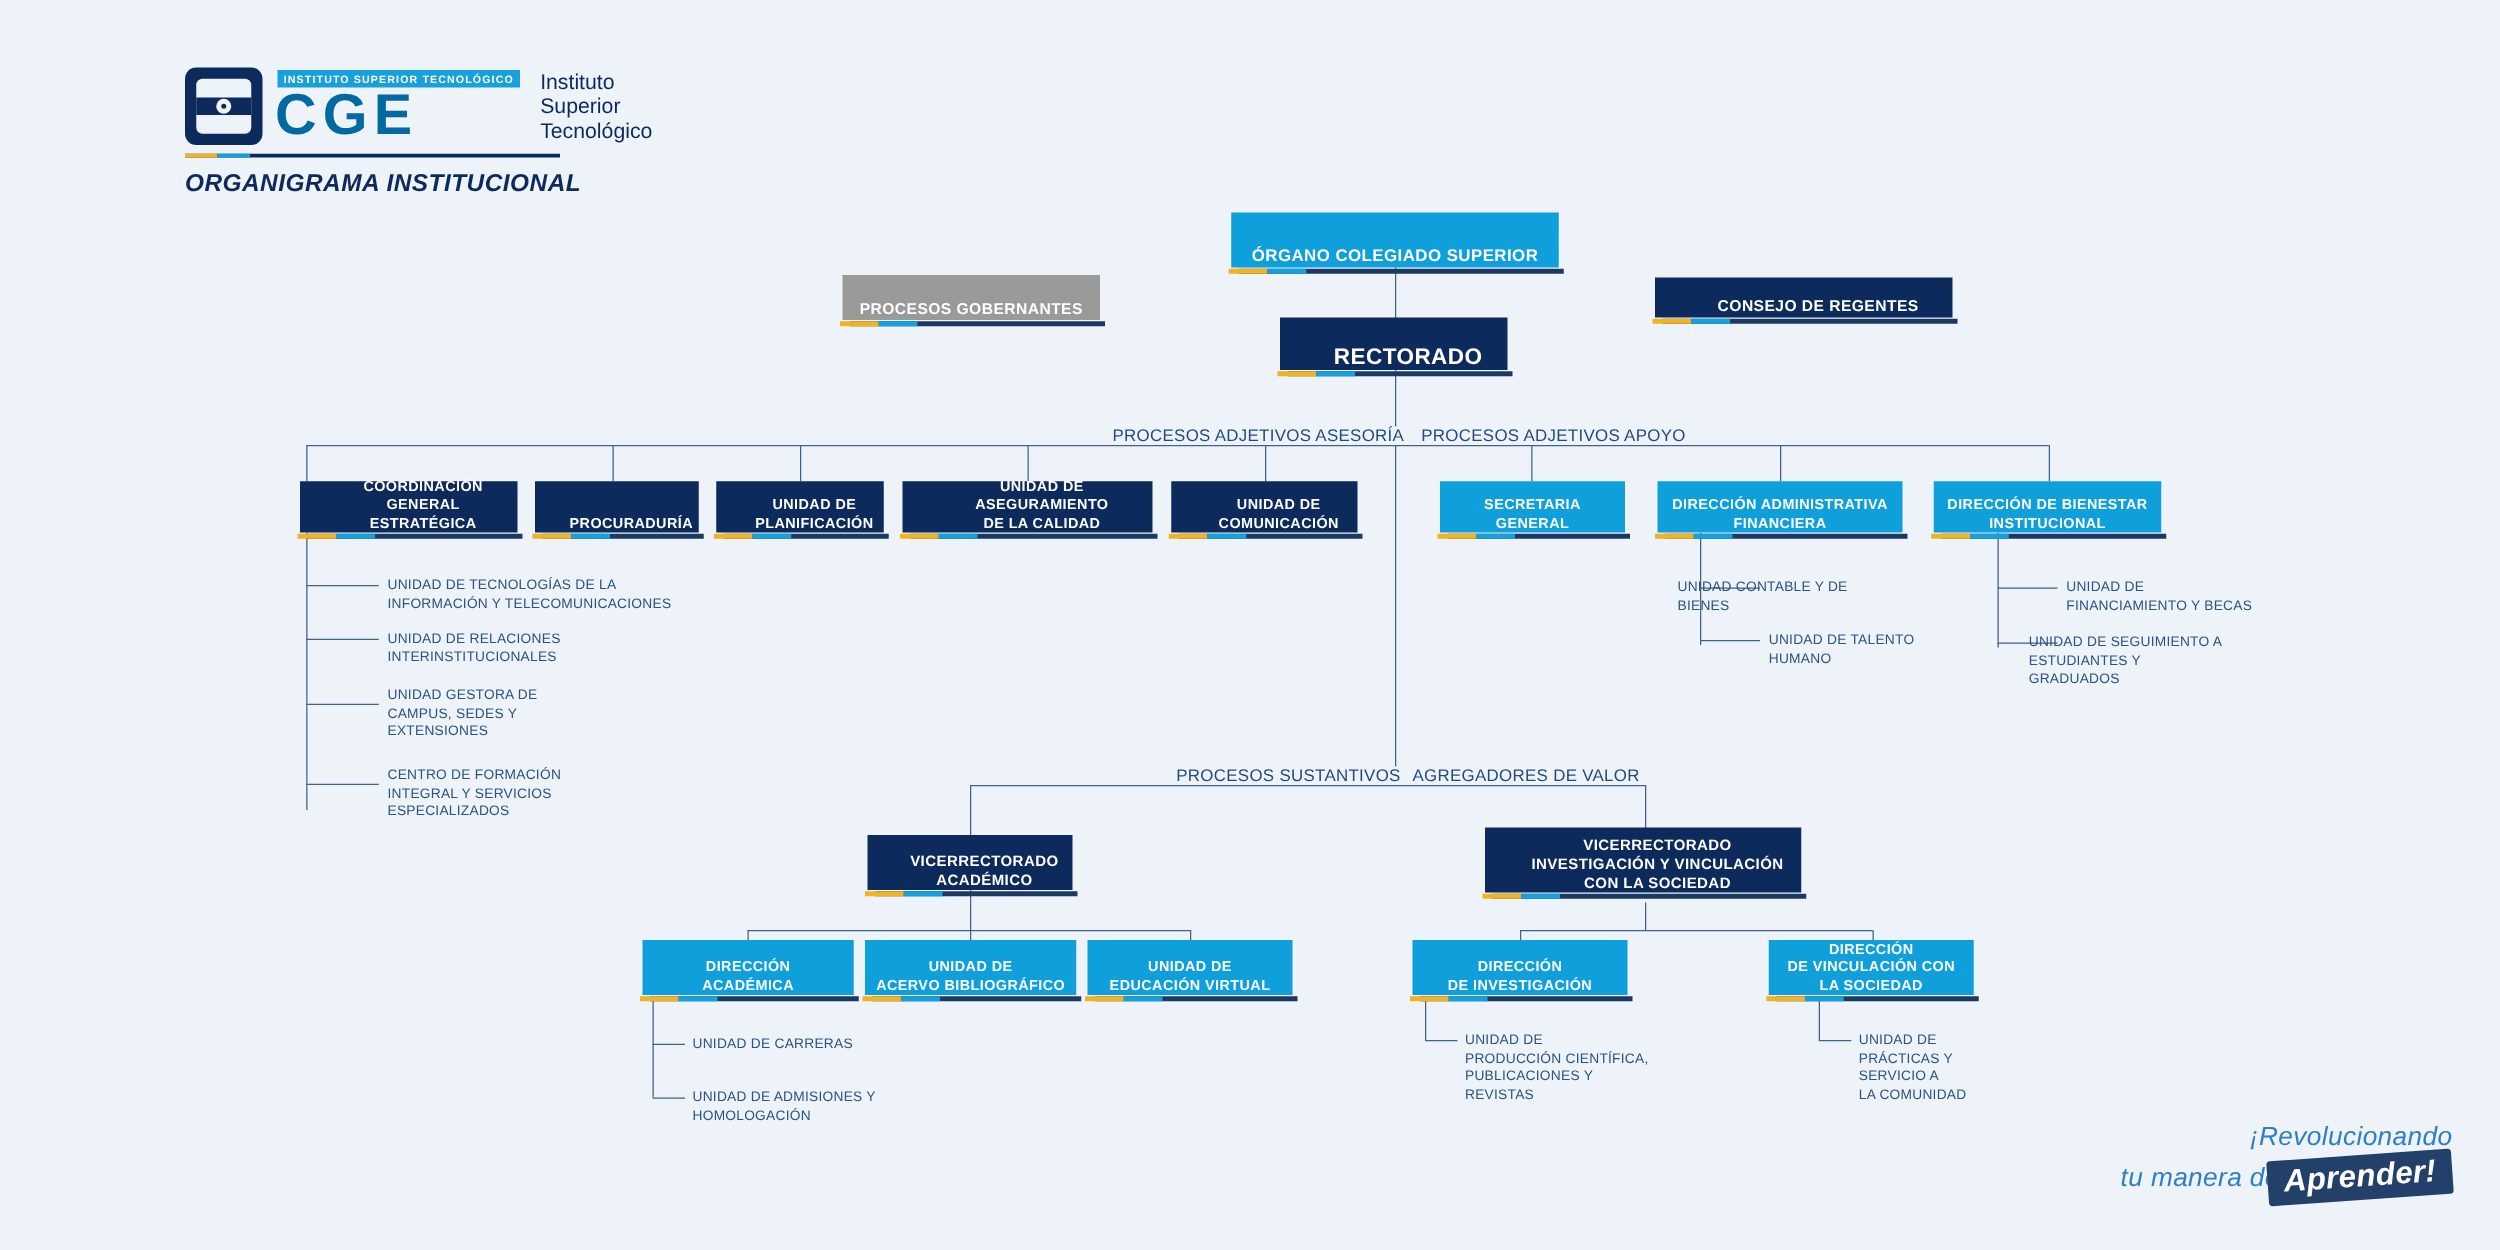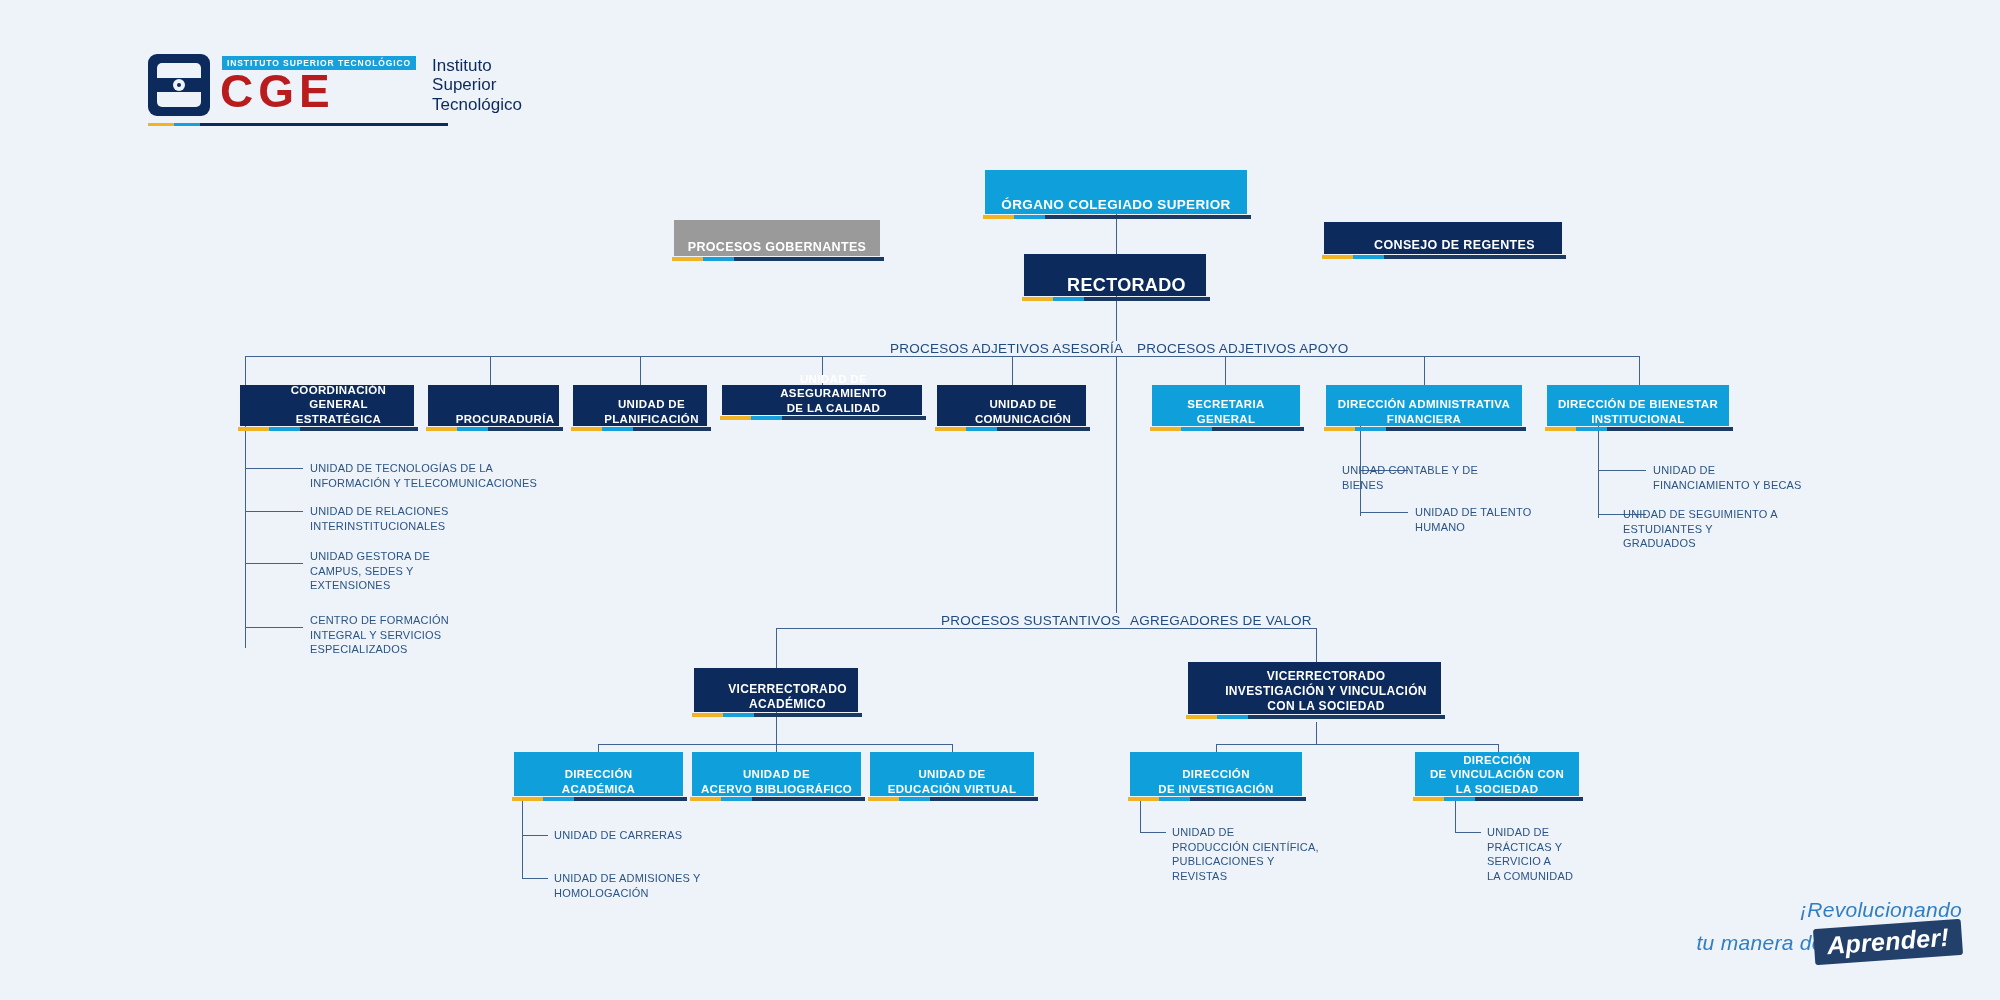--- a/index.html
+++ b/index.html
@@ -19,21 +19,21 @@
   .logo-mark:before{content:"";position:absolute;left:9px;top:9px;width:44px;height:44px;
      border-radius:5px;background:#eef2f9;}
   .logo-mark:after{content:"";position:absolute;left:9px;top:24px;width:44px;height:14px;
      background:#0d2a5c;}
   .logo-dot{position:absolute;left:25px;top:25px;width:12px;height:12px;border-radius:50%;
      background:#eef2f9;z-index:3;}
   .logo-dot:after{content:"";position:absolute;left:4px;top:4px;width:4px;height:4px;border-radius:50%;background:#0d2a5c;}
   .cge-block{display:flex;flex-direction:column;}
   .cge-tag{background:#16a0dc;color:#fff;font-size:8.5px;font-weight:bold;letter-spacing:.9px;
     padding:2px 5px;width:fit-content;margin-left:2px;}
-  .cge-text{font-size:46px;font-weight:bold;color:#b91c1c;letter-spacing:5px;line-height:.95;
+  .cge-text{font-size:46px;font-weight:bold;color:#0369a1;letter-spacing:5px;line-height:.95;
     font-family:"Liberation Sans",sans-serif;}
   .inst-text{font-size:17px;color:#0d2a5c;line-height:1.14;font-weight:normal;margin-left:6px;}
   .logo-rule{margin-top:7px;width:300px;height:3px;background:#0d2a5c;position:relative;}
   .logo-rule i{position:absolute;top:0;height:3px;display:block;}
   .logo-rule .y{left:0;width:26px;background:#f0b323;}
   .logo-rule .c{left:26px;width:26px;background:#16a0dc;}
   .org-title{margin-top:10px;font-size:19.5px;font-weight:bold;font-style:italic;color:#0d2a5c;
     letter-spacing:.4px;}
 
   
@@ -87,20 +87,21 @@
       <div class="inst-text">
         <div>Instituto</div>
         <div>Superior</div>
         <div>Tecnológico</div>
       </div>
     </div>
     <div class="logo-rule">
         <i class="y"></i>
         <i class="c"></i>
       </div>
+    <div class="org-title">ORGANIGRAMA INSTITUCIONAL</div>
   </div>
 
   <div class="ln lnv" style="left:1116px;top:214px;height:52px;"></div>
 
   <div class="ln lnv" style="left:1116px;top:296px;height:60px;"></div>
 
   <div class="ln lnh" style="left:245px;top:356px;width:871px;"></div>
   <div class="ln lnh" style="left:1116px;top:356px;width:523px;"></div>
 
   <div class="ln lnv" style="left:245px;top:356px;height:29px;"></div>
@@ -207,21 +208,21 @@
         <b class="c"></b>
       </span>
   </div>
   <div class="node navy" style="left:573px;top:385px;width:134px;height:41px;font-size:11.5px;">
     <span class="lbl">UNIDAD DE<br>PLANIFICACIÓN</span>
     <span class="accent">
         <b class="y"></b>
         <b class="c"></b>
       </span>
   </div>
-  <div class="node navy" style="left:722px;top:385px;width:200px;height:30px;font-size:11.5px;">
+  <div class="node navy" style="left:722px;top:385px;width:200px;height:41px;font-size:11.5px;">
     <span class="lbl">UNIDAD DE ASEGURAMIENTO<br>DE LA CALIDAD</span>
     <span class="accent">
         <b class="y"></b>
         <b class="c"></b>
       </span>
   </div>
   <div class="node navy" style="left:937px;top:385px;width:149px;height:41px;font-size:11.5px;">
     <span class="lbl">UNIDAD DE<br>COMUNICACIÓN</span>
     <span class="accent">
         <b class="y"></b>

